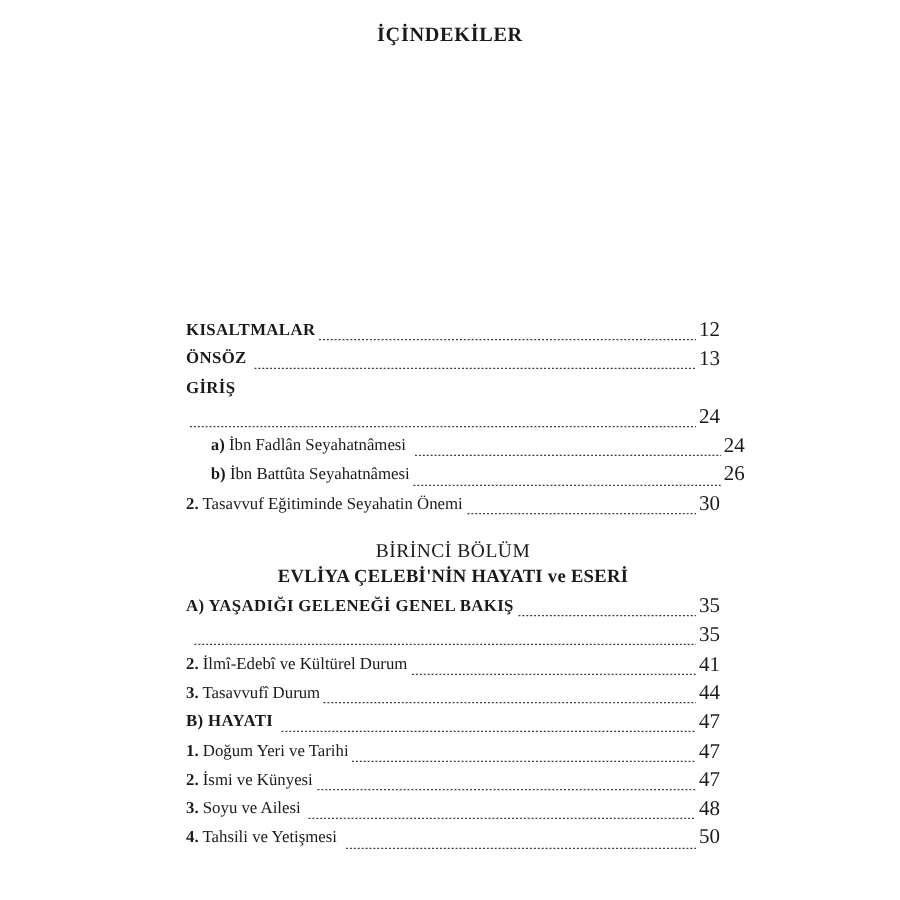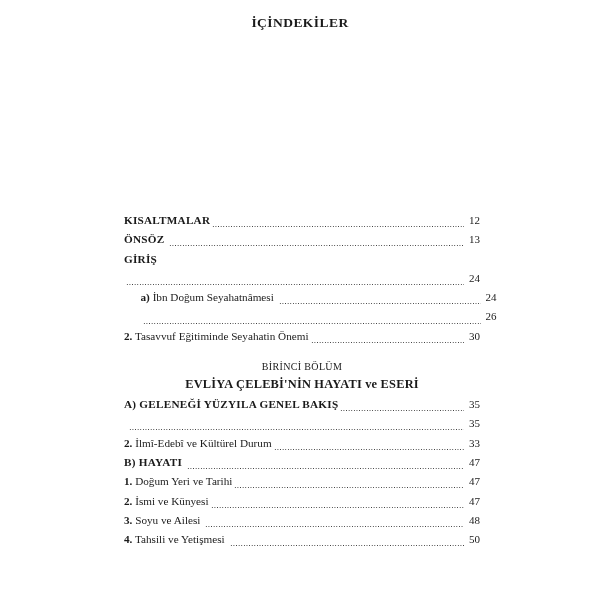--- a/index.html
+++ b/index.html
@@ -82,21 +82,21 @@
     background-image: radial-gradient(circle, #3b3b3b 0.5px, rgba(255,255,255,0) 0.6px);
     background-size: 2.62px 1px;
     background-repeat: repeat-x;
     background-position: left bottom;
   }
 
   .toc-page {
     flex: 0 0 auto;
     text-align: right;
     min-width: 14px;
-    font-size: 11px;
+    font-size: 14px;
   }
 
   .toc-row.caps .toc-label {
     font-weight: 700;
     letter-spacing: 0.25px;
   }
 
   .toc-row.num .toc-label .marker { font-weight: 700; }
   .toc-row.sub { padding-left: 16.5px; }
   .toc-row.sub .toc-label .marker { font-weight: 700; }
@@ -108,21 +108,21 @@
   .toc-row.gap .toc-leader { margin-left: 5px; }
 
   
   .toc-spacer { height: 14px; }
 
   .section-block {
     width: 100%;
     text-align: center;
   }
   .section-kicker {
-    font-size: 10px;
+    font-size: 13px;
     font-weight: 400;
     letter-spacing: 0.35px;
     line-height: 14px;
     padding-bottom: 1px;
   }
   .section-title {
     font-size: 12.4px;
     font-weight: 700;
     letter-spacing: 0.2px;
     line-height: 18px;
@@ -150,51 +150,57 @@
       <div class="toc-row caps plain">
         <span class="toc-label">GİRİŞ</span>
         <span class="toc-leader"></span>
         <span class="toc-page"></span>
       </div>
       <div class="toc-row num">
         <span class="toc-leader"></span>
         <span class="toc-page">24</span>
       </div>
       <div class="toc-row sub gap">
-        <span class="toc-label"><span class="marker">a)</span> <span>İbn Doğum Seyahatnâmesi</span></span>
+        <span class="toc-label"><span class="marker">a)</span> <span>İbn Fadlân Seyahatnâmesi</span></span>
         <span class="toc-leader"></span>
         <span class="toc-page">24</span>
       </div>
       <div class="toc-row sub">
+        <span class="toc-label"><span class="marker">b)</span> <span>İbn Battûta Seyahatnâmesi</span></span>
         <span class="toc-leader"></span>
         <span class="toc-page">26</span>
       </div>
       <div class="toc-row num">
         <span class="toc-label"><span class="marker">2.</span> <span>Tasavvuf Eğitiminde Seyahatin Önemi</span></span>
         <span class="toc-leader"></span>
         <span class="toc-page">30</span>
       </div>
       <div class="toc-spacer"></div>
       <div class="section-block">
         <div class="section-kicker">BİRİNCİ BÖLÜM</div>
         <div class="section-title">EVLİYA ÇELEBİ'NİN HAYATI ve ESERİ</div>
       </div>
       <div class="toc-row caps">
-        <span class="toc-label">A) GELENEĞİ YÜZYILA GENEL BAKIŞ</span>
+        <span class="toc-label">A) YAŞADIĞI GELENEĞİ GENEL BAKIŞ</span>
         <span class="toc-leader"></span>
         <span class="toc-page">35</span>
       </div>
       <div class="toc-row num gap">
         <span class="toc-leader"></span>
         <span class="toc-page">35</span>
       </div>
       <div class="toc-row num">
         <span class="toc-label"><span class="marker">2.</span> <span>İlmî-Edebî ve Kültürel Durum</span></span>
         <span class="toc-leader"></span>
-        <span class="toc-page">33</span>
+        <span class="toc-page">41</span>
+      </div>
+      <div class="toc-row num">
+        <span class="toc-label"><span class="marker">3.</span> <span>Tasavvufî Durum</span></span>
+        <span class="toc-leader"></span>
+        <span class="toc-page">44</span>
       </div>
       <div class="toc-row caps gap">
         <span class="toc-label">B) HAYATI</span>
         <span class="toc-leader"></span>
         <span class="toc-page">47</span>
       </div>
       <div class="toc-row num">
         <span class="toc-label"><span class="marker">1.</span> <span>Doğum Yeri ve Tarihi</span></span>
         <span class="toc-leader"></span>
         <span class="toc-page">47</span>

